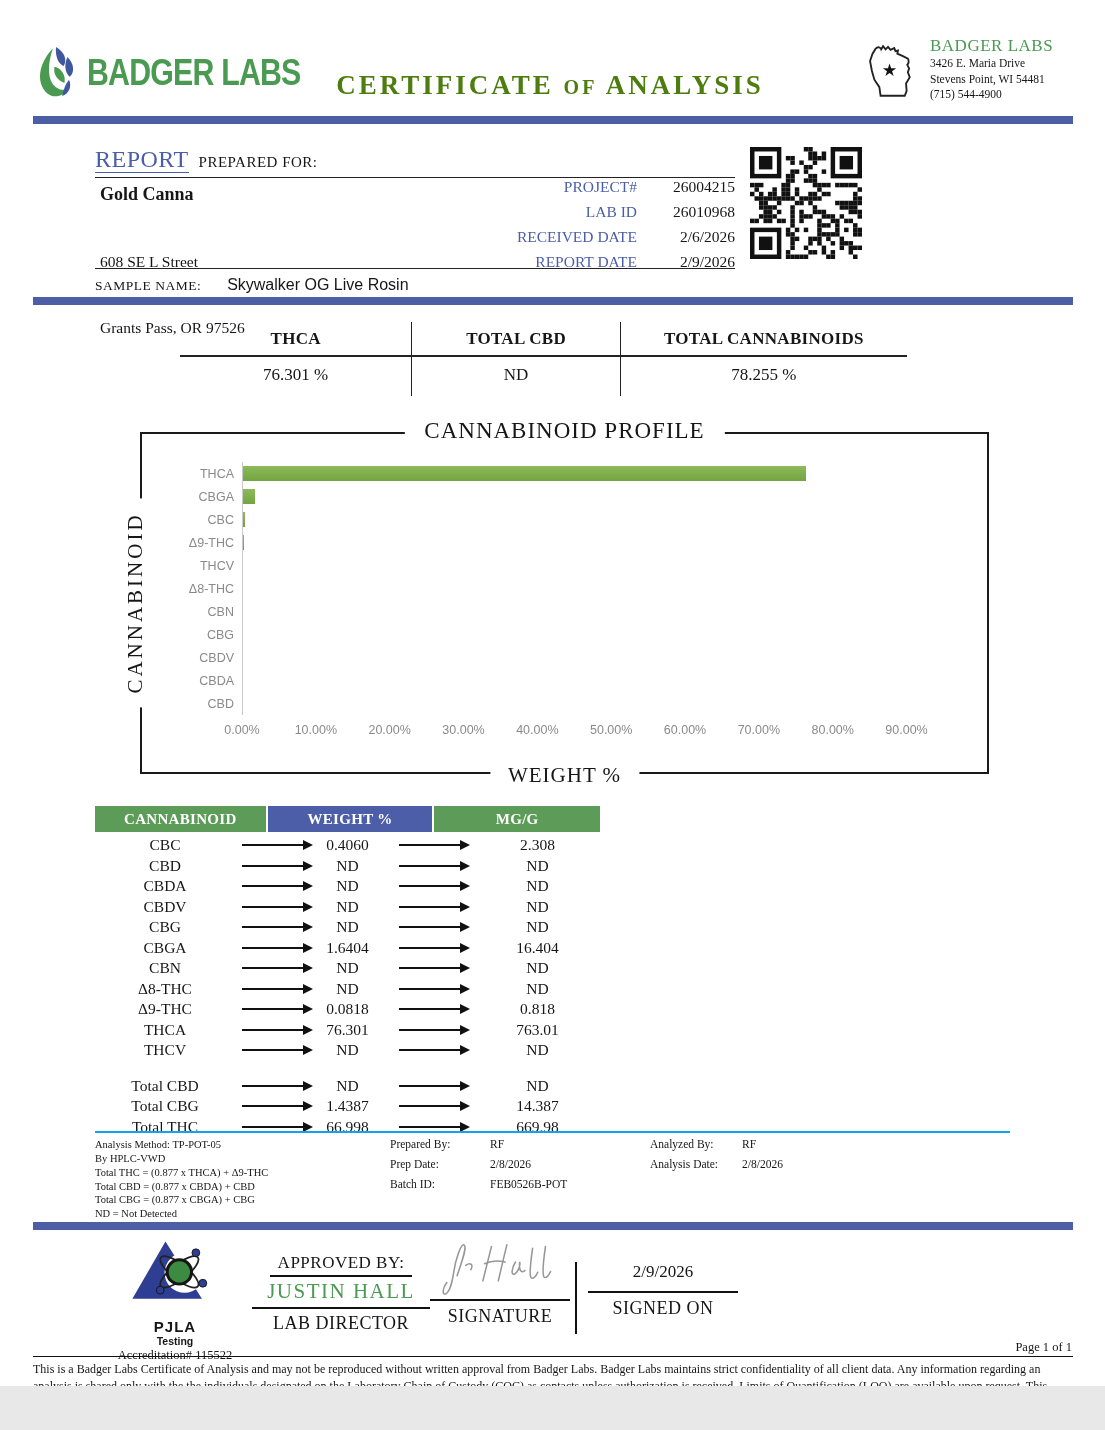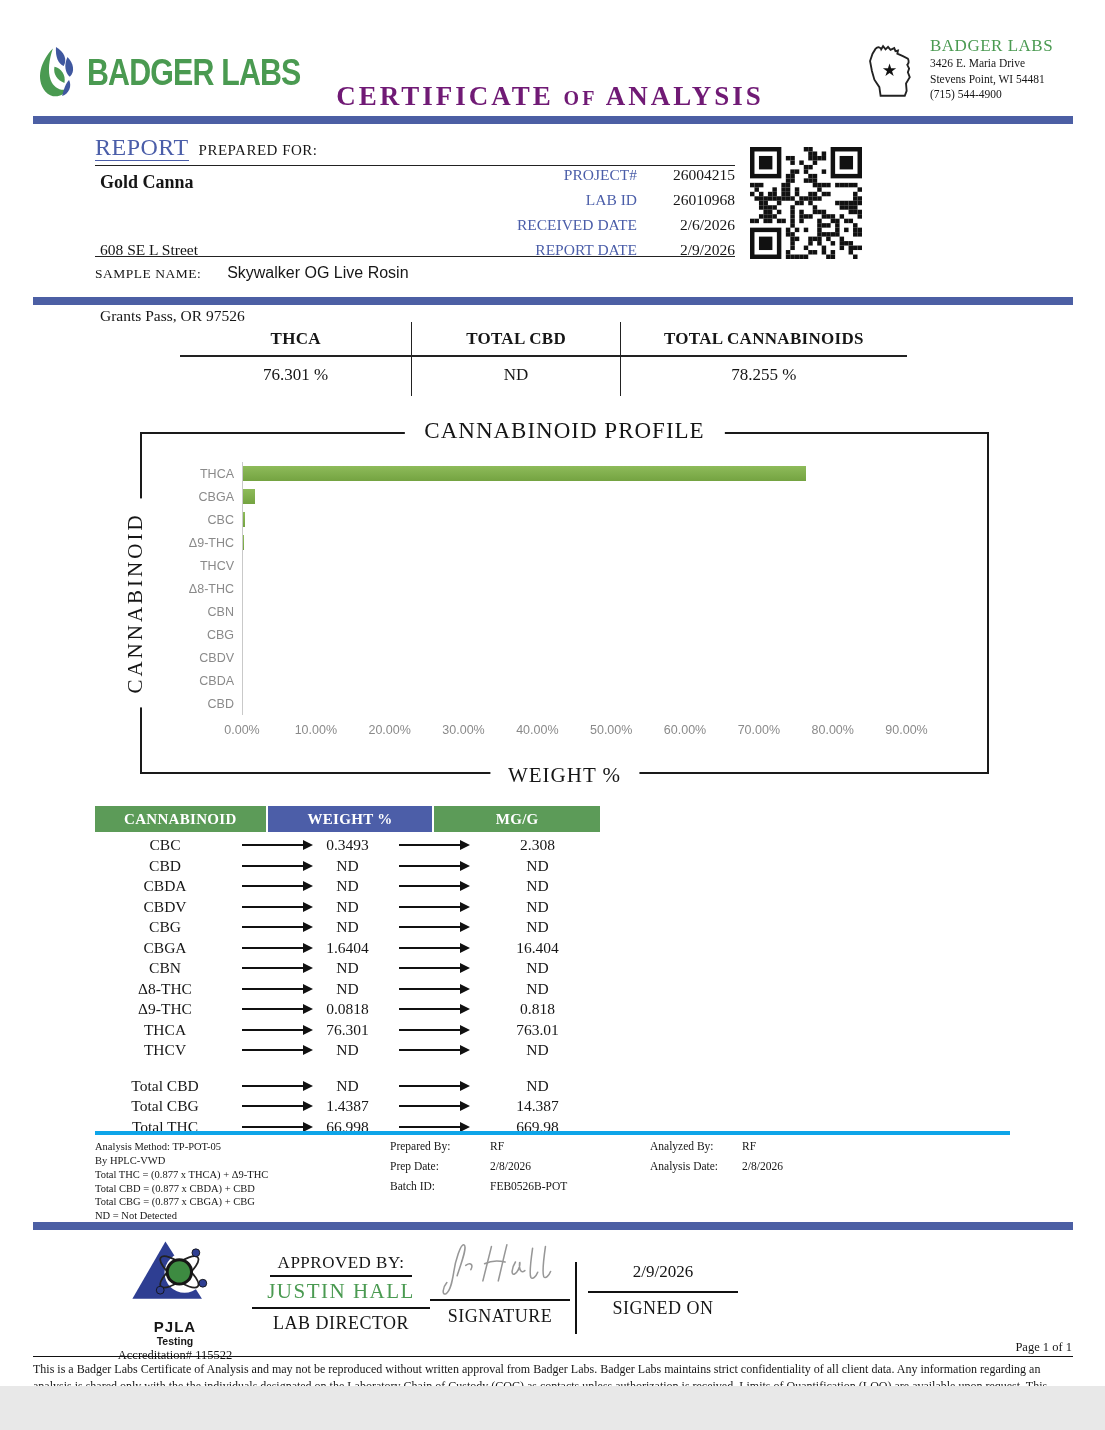--- a/index.html
+++ b/index.html
@@ -4,32 +4,32 @@
 <style>
   html,body{margin:0;padding:0;background:#e8e8e8;}
   .page{position:relative;width:1105px;height:1386px;background:#fff;margin:0 auto;
         font-family:"Liberation Serif",serif;color:#161616;overflow:hidden;}
 
   
   .brand{position:absolute;left:33px;top:44px;display:flex;align-items:center;gap:8px;}
   .leaf svg{width:46px;height:58px;display:block;}
   .brand-text{font-family:"Liberation Sans",sans-serif;font-weight:700;font-size:37px;
               color:#4a9a51;letter-spacing:-1px;display:inline-block;transform:scaleX(.82);transform-origin:left center;}
-  .cert-title{position:absolute;left:290px;top:81px;width:520px;text-align:center;
-              font-weight:700;font-size:27px;letter-spacing:3px;color:#701a75;}
+  .cert-title{position:absolute;left:290px;top:70px;width:520px;text-align:center;
+              font-weight:700;font-size:27px;letter-spacing:3px;color:#4d7c0f;}
   .cert-title .of{font-size:20px;}
   .lab-card{position:absolute;left:862px;top:36px;width:240px;display:flex;gap:6px;}
   .wi-map svg{width:62px;height:70px;display:block;}
   .lab-name{color:#4a9a51;font-size:17px;letter-spacing:.5px;}
   .lab-addr{font-size:11.5px;line-height:1.35;}
   .bluebar{position:absolute;left:33px;width:1040px;height:8px;background:#4c5fa4;}
   .bar1{top:116px;} .bar2{top:297px;} .bar3{top:1222px;}
 
   
-  .report{position:absolute;left:95px;top:134px;width:640px;}
+  .report{position:absolute;left:95px;top:146px;width:640px;}
   .report-head{border-bottom:1.5px solid #222;padding-bottom:4px;}
   .report-word{color:#4b5ea9;font-size:24px;letter-spacing:.5px;border-bottom:1.5px solid #4b5ea9;}
   .prepared{font-size:15px;margin-left:6px;letter-spacing:.5px;}
   .client{position:absolute;left:5px;top:38px;}
   .client-name{font-weight:700;font-size:18px;margin-bottom:7px;}
   .client-line{font-size:15.5px;margin-bottom:8px;margin-top:48px;}
   .fields{position:absolute;right:0;top:32px;width:330px;}
   .frow{display:flex;justify-content:flex-end;align-items:baseline;margin-bottom:7px;}
   .flabel{color:#4b5ea9;font-size:15.5px;text-align:right;}
   .fvalue{width:88px;text-align:right;margin-left:10px;font-size:15.5px;}
@@ -79,21 +79,21 @@
   .h1{width:172px;} .h2{width:166px;border-left:2px solid #fff;border-right:2px solid #fff;} .h3{width:167px;}
   .tbody{padding-top:3px;}
   .tbl-row{display:grid;grid-template-columns:140px 75px 75px 90px 125px;align-items:center;height:20.5px;}
   .tcell{text-align:center;font-size:15.5px;}
   .tbl-spacer{height:15px;}
   .arrow{position:relative;height:2px;background:#111;width:62px;justify-self:center;}
   .arrow::after{content:"";position:absolute;right:-9px;top:-4px;width:0;height:0;
                 border-left:10px solid #111;border-top:5px solid transparent;border-bottom:5px solid transparent;}
 
   
-  .notes{position:absolute;left:95px;top:1131px;width:915px;border-top:4px solid #0ea5e9;
+  .notes{position:absolute;left:95px;top:1131px;width:915px;border-top:2px solid #0ea5e9;
          display:grid;grid-template-columns:295px 260px auto;padding-top:5px;}
   .notes-left div{font-size:10.5px;line-height:1.32;}
   .nrow{display:flex;font-size:11.5px;margin-bottom:8px;}
   .nlabel{width:100px;} .nlabel2{width:92px;}
 
   
   .pjla{position:absolute;left:95px;top:1238px;width:160px;text-align:center;}
   .pjla svg{width:120px;height:80px;display:block;margin:0 auto;}
   .pjla-name{font-family:"Liberation Sans",sans-serif;font-weight:700;font-size:15px;letter-spacing:1px;}
   .pjla-sub{font-family:"Liberation Sans",sans-serif;font-weight:700;font-size:10.5px;}
@@ -496,21 +496,21 @@
   <div class="ctable">
     <div class="thead">
       <div class="th green h1">CANNABINOID</div>
       <div class="th blue h2">WEIGHT %</div>
       <div class="th green h3">MG/G</div>
     </div>
     <div class="tbody">
         <div class="tbl-row">
           <div class="tcell">CBC</div>
           <span class="arrow"></span>
-          <div class="tcell">0.3493</div>
+          <div class="tcell">0.4060</div>
           <span class="arrow"></span>
           <div class="tcell">2.308</div>
         </div>
         <div class="tbl-row">
           <div class="tcell">CBD</div>
           <span class="arrow"></span>
           <div class="tcell">ND</div>
           <span class="arrow"></span>
           <div class="tcell">ND</div>
         </div>

